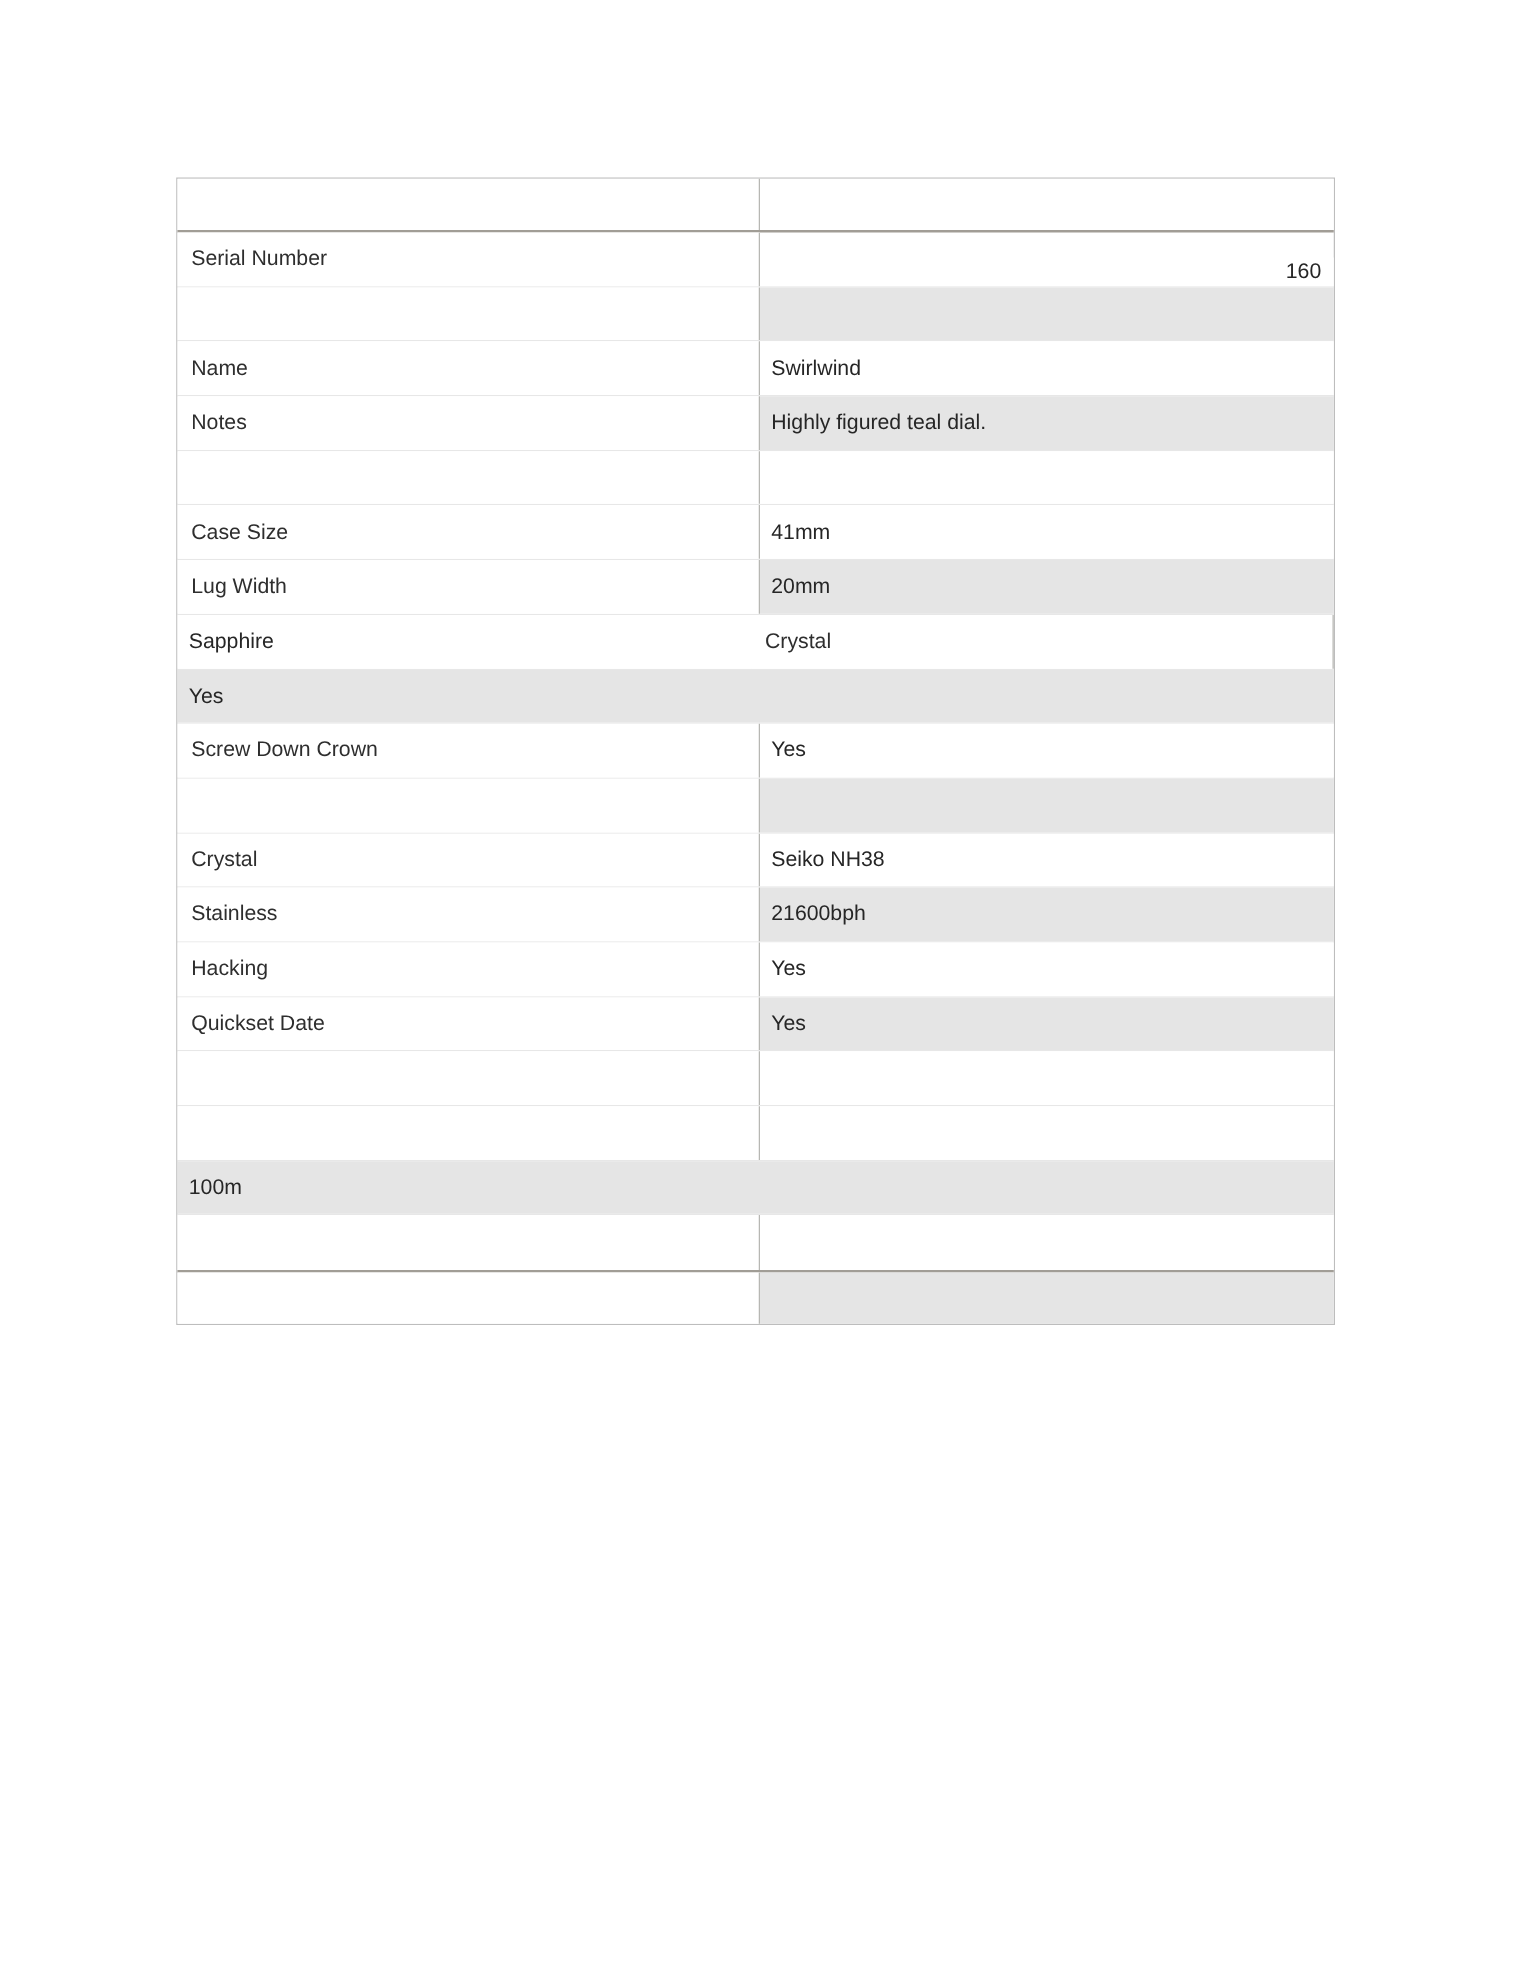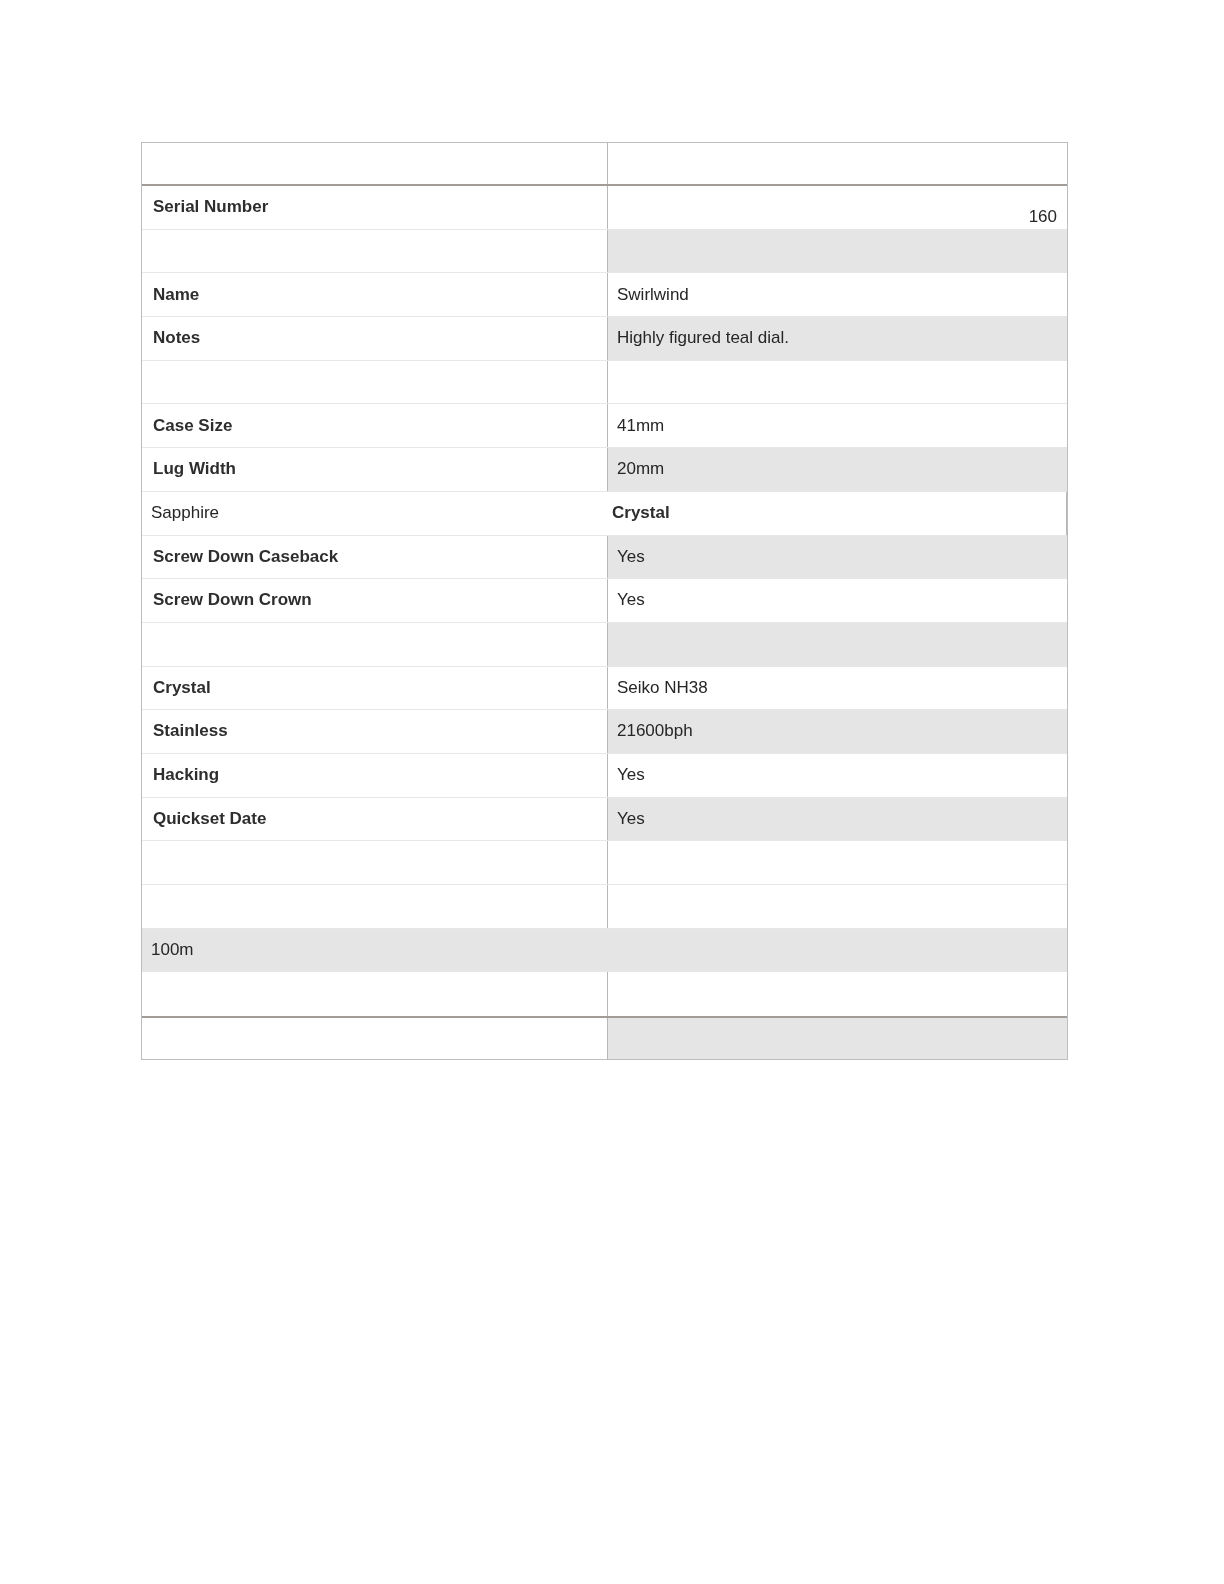--- a/index.html
+++ b/index.html
@@ -50,21 +50,21 @@
     font-size: 17px;
     line-height: 1.2;
     white-space: nowrap;
   }
   .cell.label {
     width: 466px;
     min-width: 466px;
     padding: 0 12px 0 11px;
     border-right: 1px solid #b7b7b3;
     color: #2e2e2e;
-    font-weight: 700;
+    font-weight: 400;
     background: #ffffff;
   }
   .cell.value {
     flex: 1;
     padding: 0 10px 0 9px;
     color: #262626;
     font-weight: 400;
     background: #ffffff;
   }
   .cell.value.shaded {
@@ -115,21 +115,20 @@
         </div>
         <div class="t-row body-row">
           <div class="cell label">Lug Width</div>
           <div class="cell value shaded">20mm</div>
         </div>
         <div class="t-row body-row">
           <div class="cell value">Sapphire</div>
           <div class="cell label">Crystal</div>
         </div>
         <div class="t-row body-row">
-          <div class="cell label">Screw Down Caseback</div>
           <div class="cell value shaded">Yes</div>
         </div>
         <div class="t-row body-row">
           <div class="cell label">Screw Down Crown</div>
           <div class="cell value">Yes</div>
         </div>
         <div class="t-row body-row">
           <div class="cell label"></div>
           <div class="cell value shaded"></div>
         </div>

